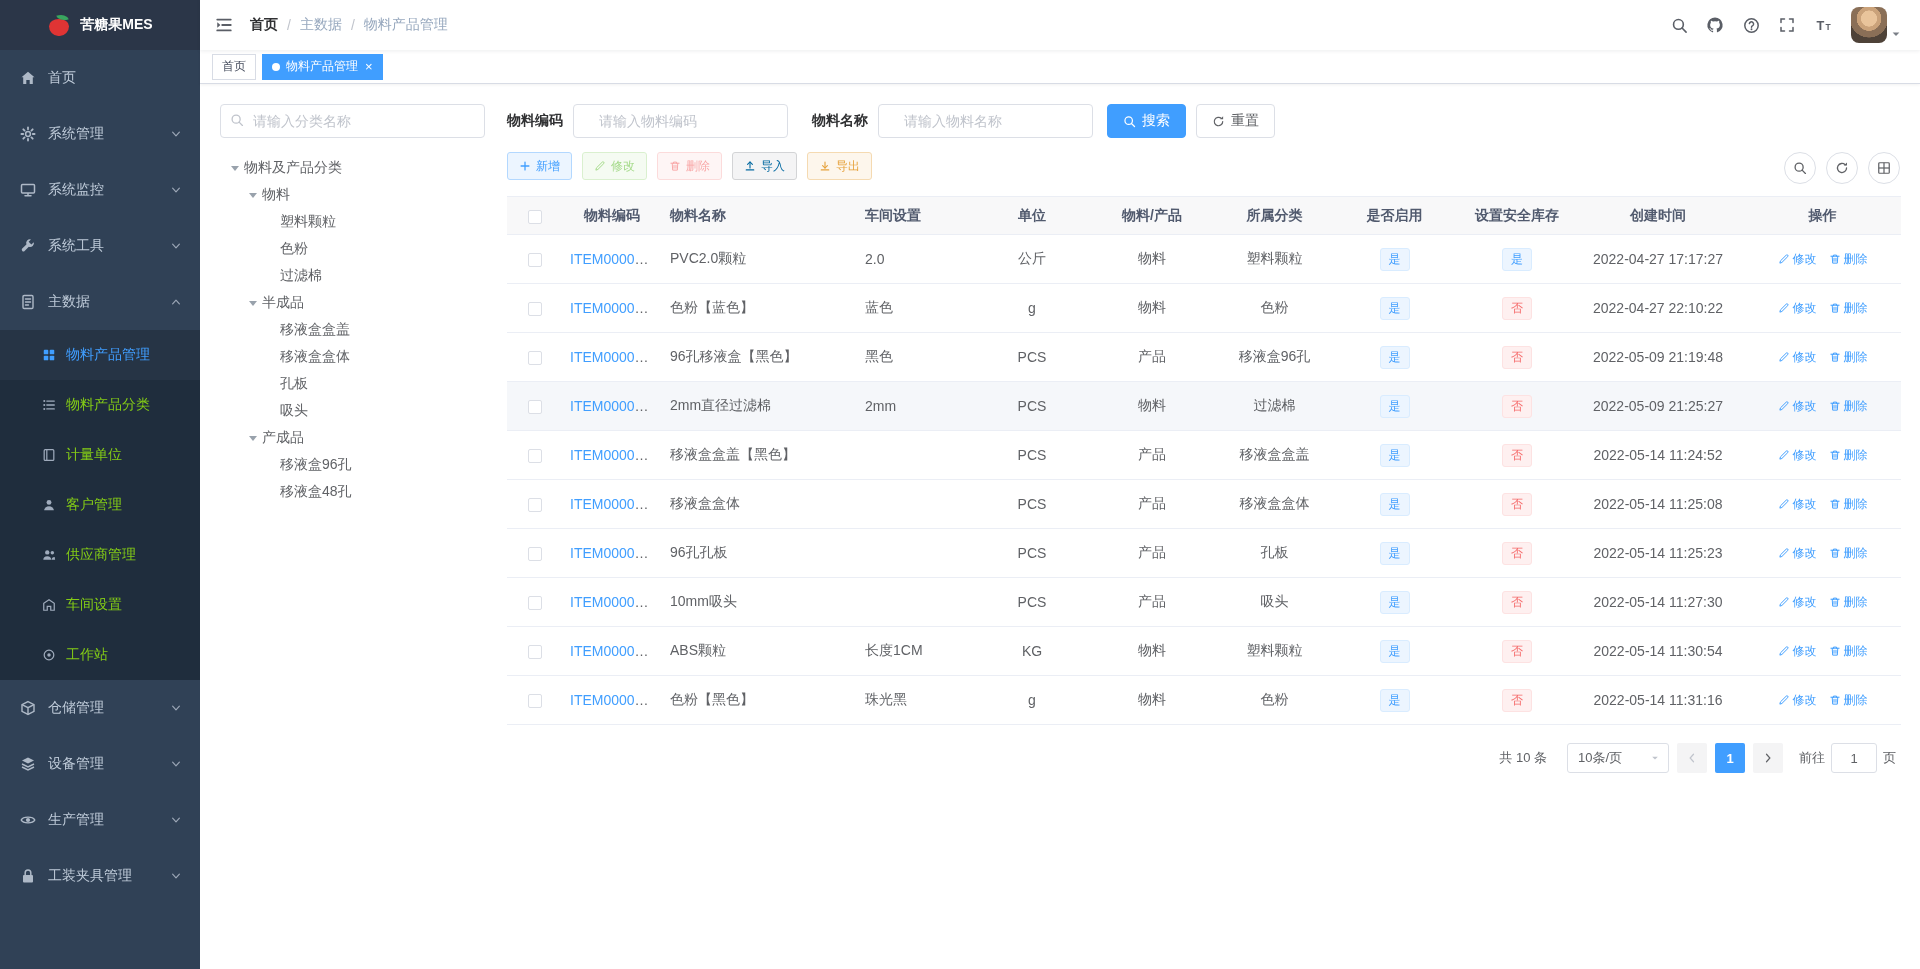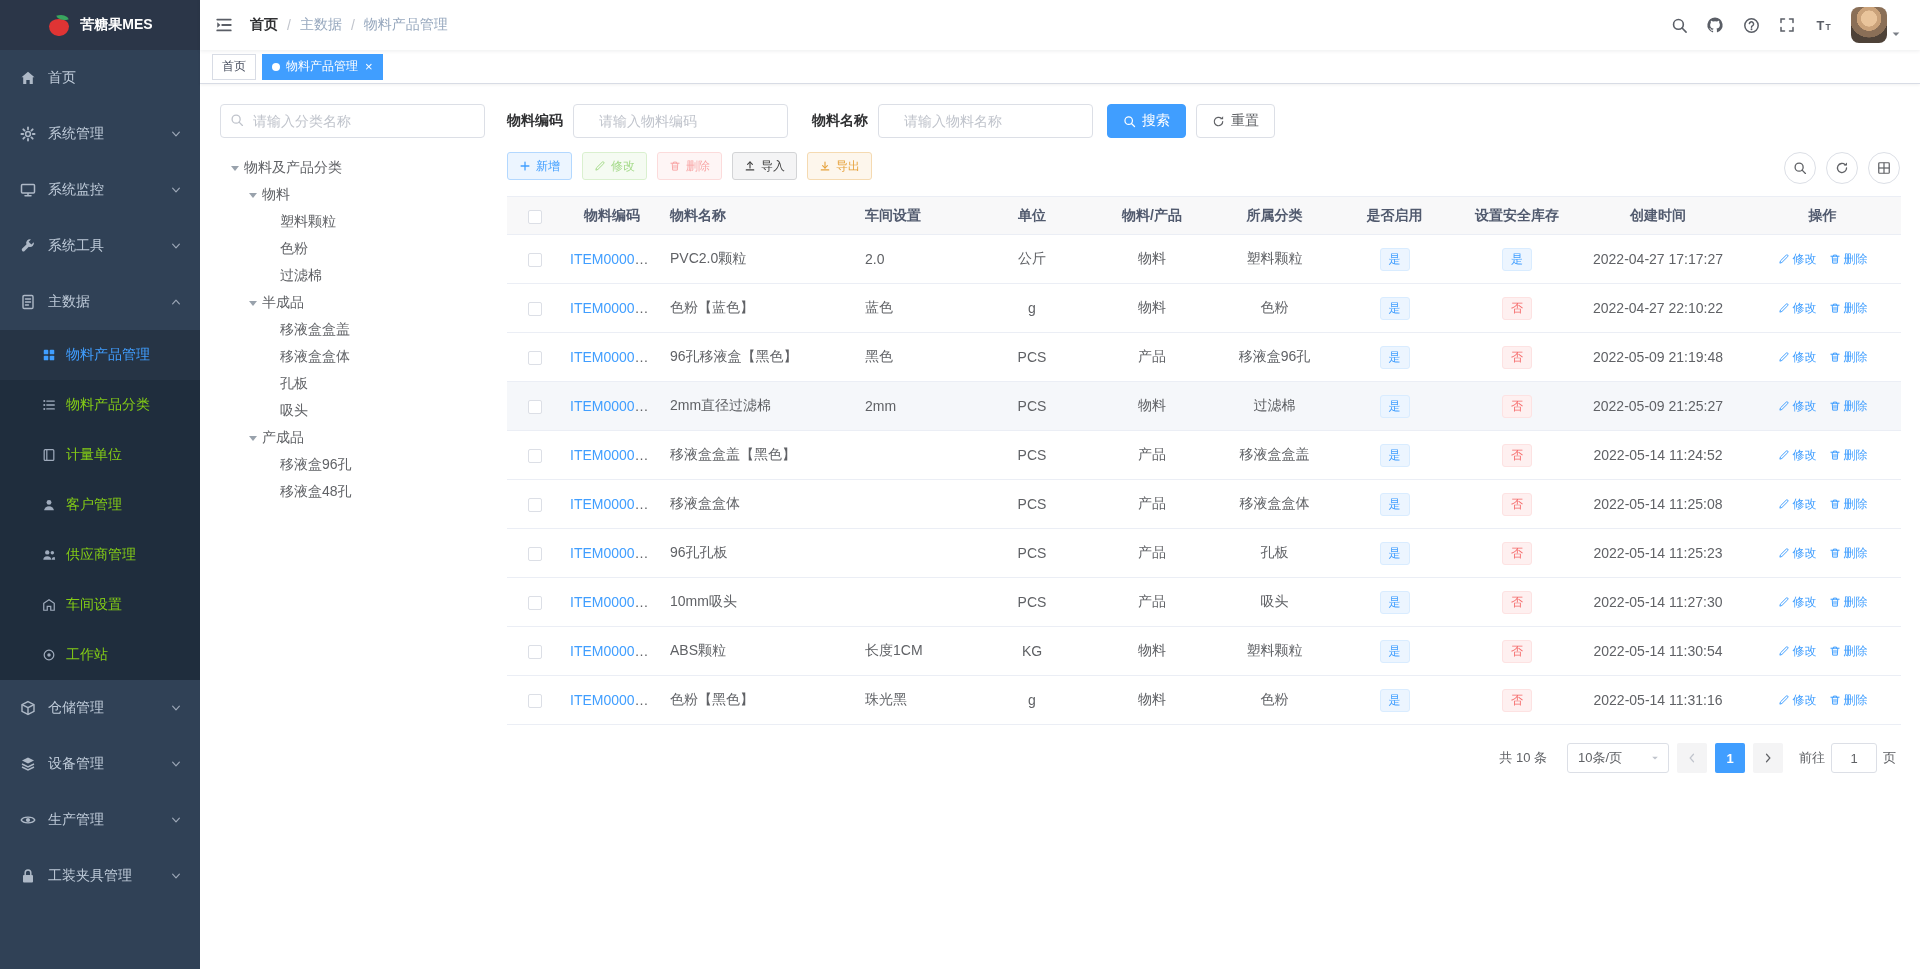--- a/index.html
+++ b/index.html
@@ -61,21 +61,21 @@
 .f-input{width:215px;height:34px;border:1px solid #dcdfe6;border-radius:4px;padding:0 25px;font-size:14px;color:#606266;outline:none;font-family:inherit}
 .f-input::placeholder{color:#c0c4cc}
 .btn{height:34px;display:inline-flex;align-items:center;gap:6px;padding:0 15px;border-radius:4px;font-size:14px;cursor:pointer;border:1px solid transparent;font-family:inherit}
 .btn-primary{background:#409eff;border-color:#409eff;color:#fff;margin-left:14px}
 .btn-plain{background:#fff;border-color:#dcdfe6;color:#606266;margin-left:10px}
 .toolbar-row{display:flex;align-items:flex-start;margin-bottom:12px}
 .tb-btn{height:28px;display:inline-flex;align-items:center;gap:5px;padding:0 11px;border-radius:3px;font-size:12px;cursor:pointer;margin-right:10px;border:1px solid;font-family:inherit}
 .tb-add{color:#409eff;background:#ecf5ff;border-color:#b3d8ff}
 .tb-edit{color:#67c23a;background:#f0f9eb;border-color:#c2e7b0}
 .tb-delete{color:#f56c6c;background:#fef0f0;border-color:#fbc4c4}
-.tb-import{color:#404040;background:#f4f4f5;border-color:#d3d4d6}
+.tb-import{color:#0369a1;background:#f4f4f5;border-color:#d3d4d6}
 .tb-export{color:#e6a23c;background:#fdf6ec;border-color:#f5dab1}
 .is-disabled{opacity:.6;cursor:not-allowed}
 .tb-right{margin-left:auto;display:flex}
 .circle-btn{width:32px;height:32px;margin-left:10px;border-radius:50%;border:1px solid #dcdfe6;background:#fff;color:#606266;display:flex;align-items:center;justify-content:center;cursor:pointer}
 
 .data-table{width:100%;border-collapse:collapse;table-layout:fixed}
 .data-table th{background:#f8f8f9;color:#515a6e;font-size:14px;font-weight:bold;height:38px;padding:0 8px;border-top:1px solid #ebeef5;border-bottom:1px solid #ebeef5;white-space:nowrap;overflow:hidden}
 .data-table td{height:49px;padding:0 8px;font-size:14px;color:#606266;border-bottom:1px solid #ebeef5;overflow:hidden;white-space:nowrap;text-overflow:ellipsis}
 .data-table tbody tr:nth-child(4){background:#f5f7fa}
 .al{text-align:left}.ac{text-align:center}

